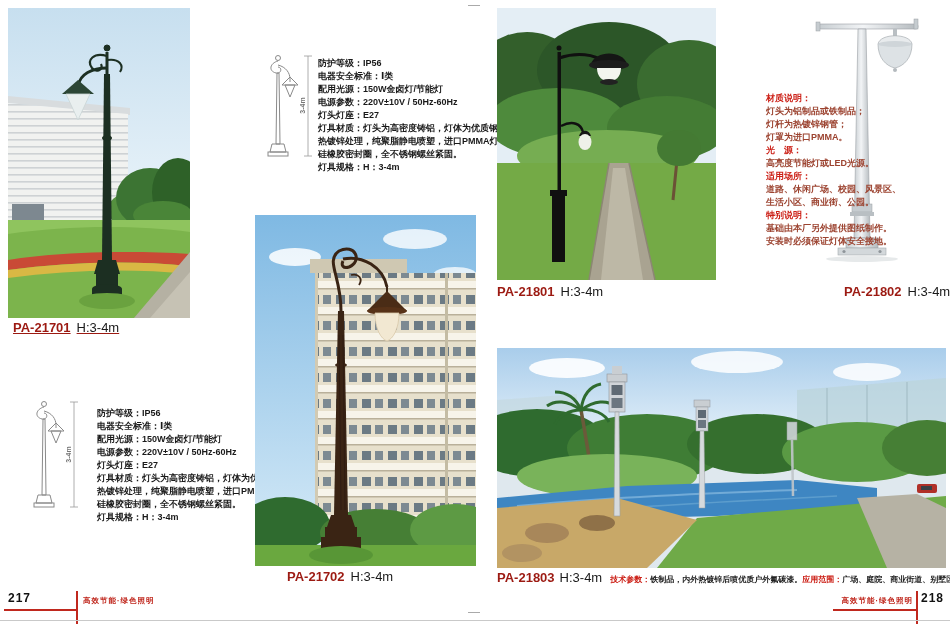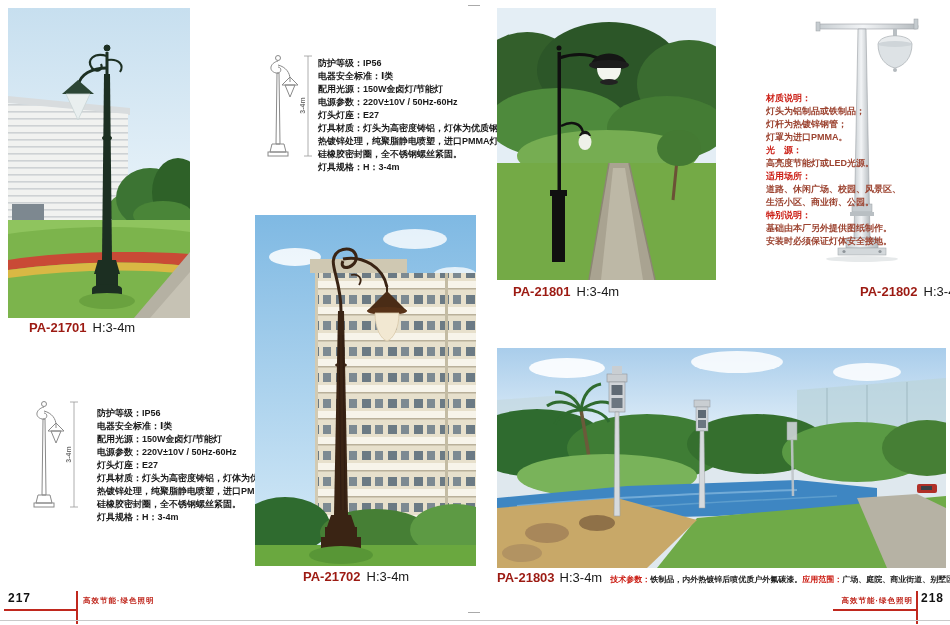--- a/index.html
+++ b/index.html
@@ -1,21 +1,21 @@
 <!DOCTYPE html>
 <html><head>
 <meta charset="utf-8">
 <style>
   html,body{margin:0;padding:0;background:#ffffff;}
   .page{position:relative;width:950px;height:625px;background:#ffffff;overflow:hidden;
         font-family:"Liberation Sans","DejaVu Sans",sans-serif;}
   .abs{position:absolute;}
   .photo{position:absolute;overflow:hidden;background:#dfe8ee;}
   .photo svg{display:block;}
-  .plabel{position:absolute;font-size:13px;font-weight:bold;color:#9c1a12;white-space:nowrap;margin-left:16px;}
+  .plabel{position:absolute;font-size:13px;font-weight:bold;color:#9c1a12;white-space:nowrap;}
   .plabel .hval{color:#1a1a1a;font-weight:normal;margin-left:6px;}
   .spec{position:absolute;width:206px;font-size:9px;line-height:13px;color:#1a1a1a;font-weight:bold;}
   .spec div{margin:0;}
   .notes{position:absolute;width:182px;font-size:9px;line-height:13px;}
   .notes .nh{color:#cc2017;font-weight:bold;}
   .notes .nb{color:#9c4330;font-weight:bold;}
   .techline{position:absolute;font-size:13px;white-space:nowrap;}
   .techline .code{font-weight:bold;color:#9c1a12;}
   .techline .hval{color:#1a1a1a;margin-left:5px;}
   .techline .t{font-size:8px;color:#222;font-weight:bold;margin-left:8px;}
@@ -74,21 +74,21 @@
         <polygon points="96,66 102,66 104,252 94,252"></polygon>
         <ellipse cx="99" cy="130" rx="5" ry="2.5"></ellipse>
         <polygon points="90,252 108,252 112,266 86,266"></polygon>
         <rect x="88" y="266" width="22" height="12"></rect>
         <ellipse cx="99" cy="281" rx="15" ry="5"></ellipse>
         <rect x="84" y="281" width="30" height="8"></rect>
       </g>
       <ellipse cx="99" cy="293" rx="28" ry="8" fill="#6aa23f"></ellipse>
     </svg>
   </div>
-  <div class="plabel" style="left:13px;top:320px;">
+  <div class="plabel" style="left:13px;top:320px;text-decoration:underline;">
     <span>PA-21701</span><span class="hval">H:3-4m</span>
   </div>
 
   <div class="sketch" style="left:252px;top:50px;width:64px;height:118px;">
     <svg width="64" height="118" viewBox="0 0 64 118">
       <g stroke="#8a8a8a" fill="none" stroke-width="1">
         <circle cx="26" cy="8" r="2.5"></circle>
         <path d="M26,11 C18,13 16,21 24,23 C30,24 30,17 26,17"></path>
         <path d="M26,15 C34,17 38,23 38,29"></path>
         <line x1="38" y1="29" x2="38" y2="32"></line>

